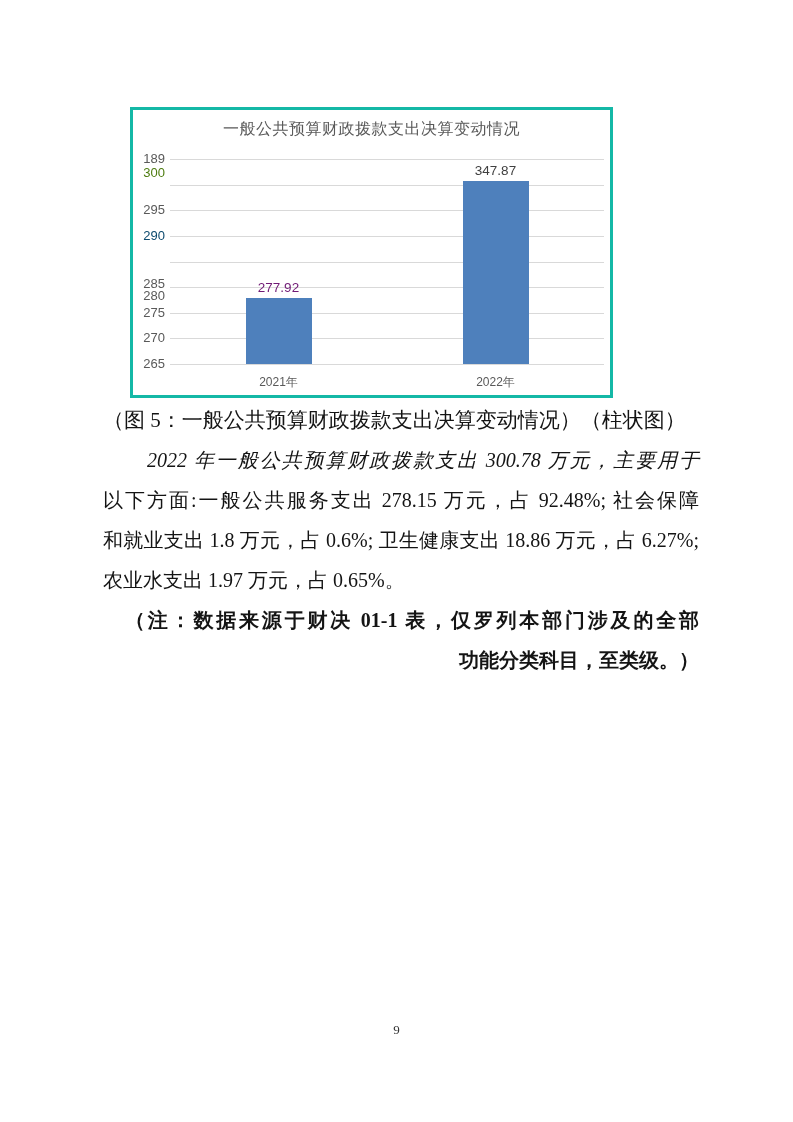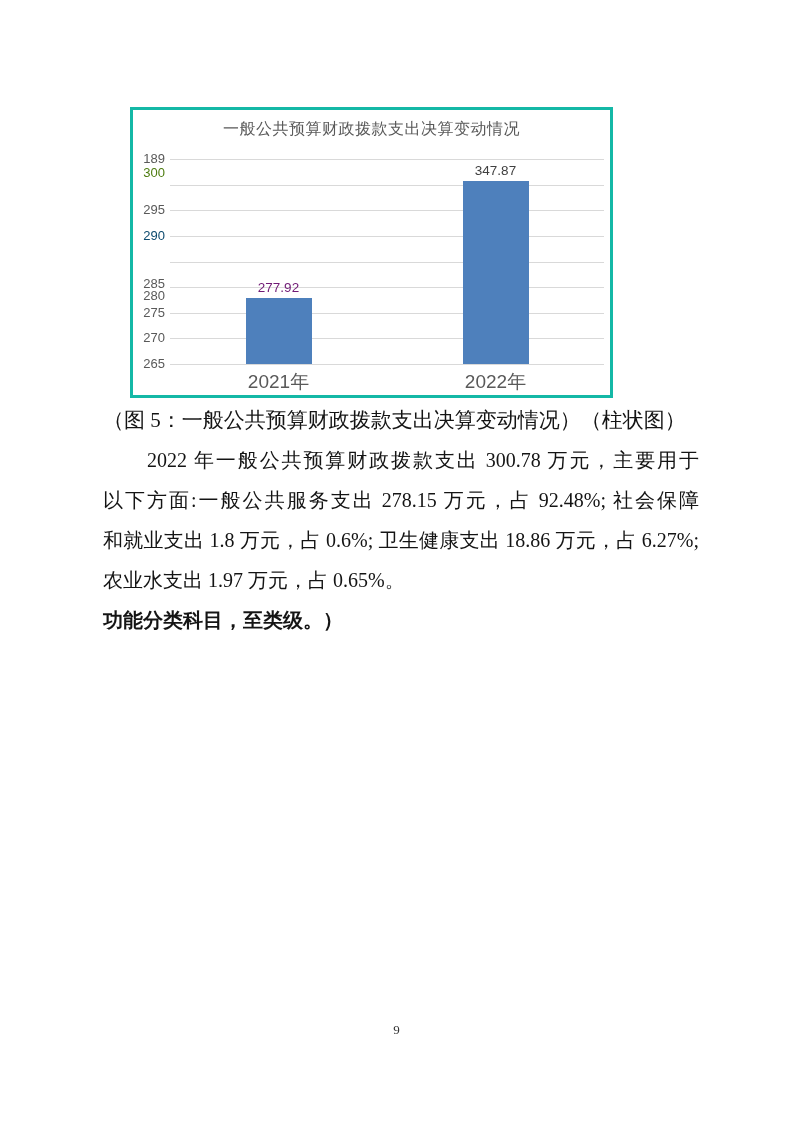--- a/index.html
+++ b/index.html
@@ -22,31 +22,31 @@
   .ytick{
     position:absolute;width:32px;text-align:right;font-size:13px;
     height:16px;line-height:16px;
   }
   .bar{position:absolute;}
   .bar-value{
     position:absolute;width:80px;text-align:center;font-size:13.5px;
     height:17px;line-height:17px;
   }
   .bar-cat{
-    position:absolute;width:90px;text-align:center;font-size:19px;
+    position:absolute;width:90px;text-align:center;font-size:12px;
     height:18px;line-height:18px;
   }
   
   .textblock{position:absolute;left:103px;top:400px;width:596px;}
   .line{height:40px;line-height:40px;font-size:20px;}
   .caption{font-size:21px;}
   .heading{padding-left:44px;font-size:21px;}
-  .indent2{padding-left:44px;}
+  .indent2{padding-left:44px;font-style:italic;}
   .just{text-align:justify;text-align-last:justify;}
-  .note{font-weight:bold;}
+  .note{font-weight:bold;text-align:right;}
   .note-indent{padding-left:22px;}
   .page-number{
     position:absolute;left:0;top:1022px;width:100%;text-align:center;
     font-size:13px;color:#333333;
   }
 </style>
 </head>
 <body>
 
 <div class="page">
@@ -79,17 +79,18 @@
       <div class="bar-value" style="left: 322.5px; top: 51.6275px; color: rgb(64, 64, 64);">347.87</div>
       <div class="bar-cat" style="left: 317.5px; top: 263px; color: rgb(89, 89, 89);">2022年</div>
     </div>
 
   <div class="textblock">
     <div class="line caption">（图 5：一般公共预算财政拨款支出决算变动情况）（柱状图）</div>
     <div class="line indent2 just">2022 年一般公共预算财政拨款支出 300.78 万元，主要用于</div>
     <div class="line just">以下方面:一般公共服务支出 278.15 万元，占 92.48%; 社会保障</div>
     <div class="line just">和就业支出 1.8 万元，占 0.6%; 卫生健康支出 18.86 万元，占 6.27%;</div>
     <div class="line">农业水支出 1.97 万元，占 0.65%。</div>
+    <div class="line note note-indent just">（注：数据来源于财决 01-1 表，仅罗列本部门涉及的全部</div>
     <div class="line note">功能分类科目，至类级。）</div>
   </div>
 
   <div class="page-number">9</div>
 </div>
 
 </body></html>

